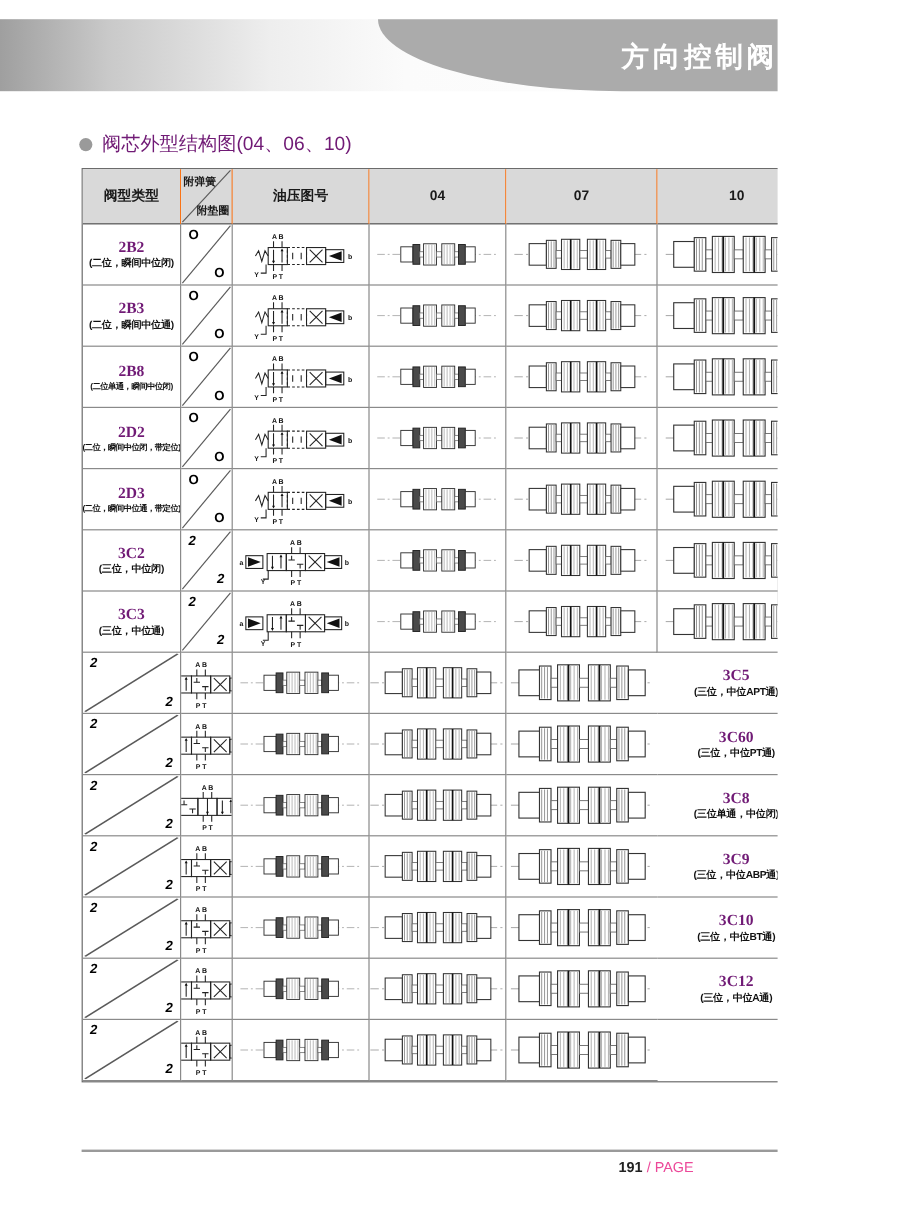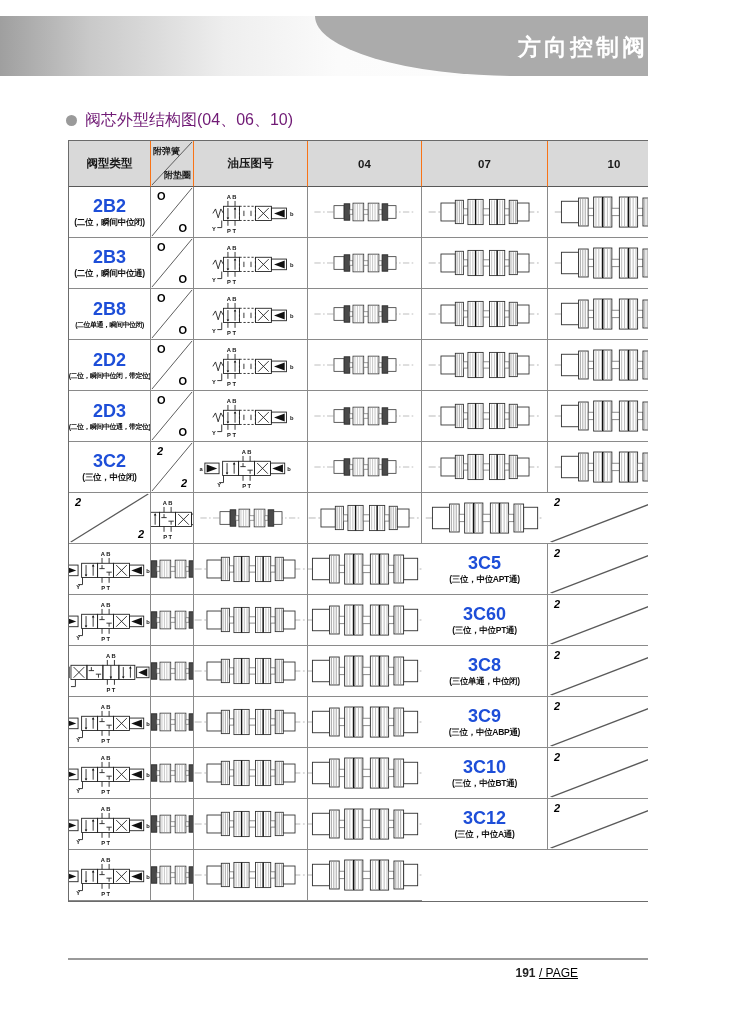--- a/index.html
+++ b/index.html
@@ -36,37 +36,37 @@
   .hcell { background:#d9d9d9; border-right:1px solid #f97316; border-bottom:1px solid #595959;
     display:flex; align-items:center; justify-content:center;
     font-size:11.5px; font-weight:bold; color:#1a1a1a; position:relative; }
   .cell { border-right:1px solid #8a8a8a; border-bottom:1px solid #8a8a8a; position:relative;
     display:flex; flex-direction:column; align-items:center; justify-content:center; overflow:hidden; }
   .lastcol { border-right:none; }
   .diag { position:absolute; left:0; top:0; width:100%; height:100%; }
   .diag line { stroke:#5a5a5a; stroke-width:1; }
   .hspring-top { position:absolute; left:2px; top:4px; font-size:9px; font-weight:bold; }
   .hspring-bot { position:absolute; right:2px; bottom:4px; font-size:9px; font-weight:bold; }
-  .model { font-size:18px; font-weight:bold; color:#1d4ed8; line-height:1.25; }
+  .model { font-size:13px; font-weight:bold; color:#701a75; line-height:1.25;font-family:Liberation Serif, serif; }
   .desc  { font-size:8.5px; font-weight:bold; color:#111; white-space:nowrap; letter-spacing:-0.3px; }
   .desc.small { font-size:7px; letter-spacing:-0.5px; }
   .mark-top { position:absolute; left:6px; top:3px; font-size:11px; font-weight:bold; }
   .mark-bot { position:absolute; right:6px; bottom:3px; font-size:11px; font-weight:bold; }
   .mark-top.num, .mark-bot.num { font-style:italic; }
 
   svg .bx { fill:none; stroke:#222; stroke-width:1; }
   svg .ln { fill:none; stroke:#222; stroke-width:1; }
   svg .fl { fill:#111; stroke:none; }
   svg .tx { font-size:6.5px; font-weight:bold; fill:#111; font-family:"Liberation Sans","DejaVu Sans",sans-serif; }
 
   
   .footer-line { position:absolute; left:68px; top:958px; width:613px; height:2px; background:#9a9a9a; }
   .footer-text { position:absolute; right:70px; top:966px; font-size:12px; }
   .footer-num { font-weight:bold; color:#222; }
-  .footer-label { color:#000000;text-decoration:underline; }
+  .footer-label { color:#ec4899; }
 </style>
 </head>
 <body>
 
 <div class="page">
 
   <div class="header-bar">
     <div class="header-swoosh"></div>
     <div class="header-title">方向控制阀</div>
     <div class="header-notch"></div>
@@ -849,20 +849,24 @@
           <line x1="87.7" y1="7.8" x2="87.7" y2="38.2" stroke="#999" stroke-width="0.7"></line>
           <line x1="90.8" y1="7.8" x2="90.8" y2="38.2" stroke="#999" stroke-width="0.7"></line>
           <line x1="82.7" y1="6.8" x2="82.7" y2="39.2" stroke="#111" stroke-width="1.6"></line>
           <rect x="92.5" y="18.9" width="5.8" height="8.1" fill="#fff" stroke="#666" stroke-width="0.8"></rect>
           <rect x="98.3" y="7.9" width="10.4" height="30.2" fill="#fff" stroke="#333" stroke-width="1"></rect>
           <line x1="100.3" y1="8.9" x2="100.3" y2="37.1" stroke="#777" stroke-width="0.7"></line>
           <line x1="102.9" y1="8.9" x2="102.9" y2="37.1" stroke="#777" stroke-width="0.7"></line>
           <line x1="105.5" y1="8.9" x2="105.5" y2="37.1" stroke="#777" stroke-width="0.7"></line>
           <rect x="108.8" y="11.4" width="15.1" height="23.2" fill="#fff" stroke="#333" stroke-width="1"></rect>
         </svg>
+      </div>
+      <div class="cell">
+        <div class="model">3C3</div>
+        <div class="desc">(三位，中位通)</div>
       </div>
       <div class="cell">
         <svg class="diag" viewBox="0 0 43 51" preserveAspectRatio="none">
           <line x1="1" y1="50" x2="42" y2="1"></line>
         </svg>
         <div class="mark-top num">2</div>
         <div class="mark-bot num">2</div>
       </div>
       <div class="cell">
         <svg viewBox="0 0 124 48" width="110" height="45">

